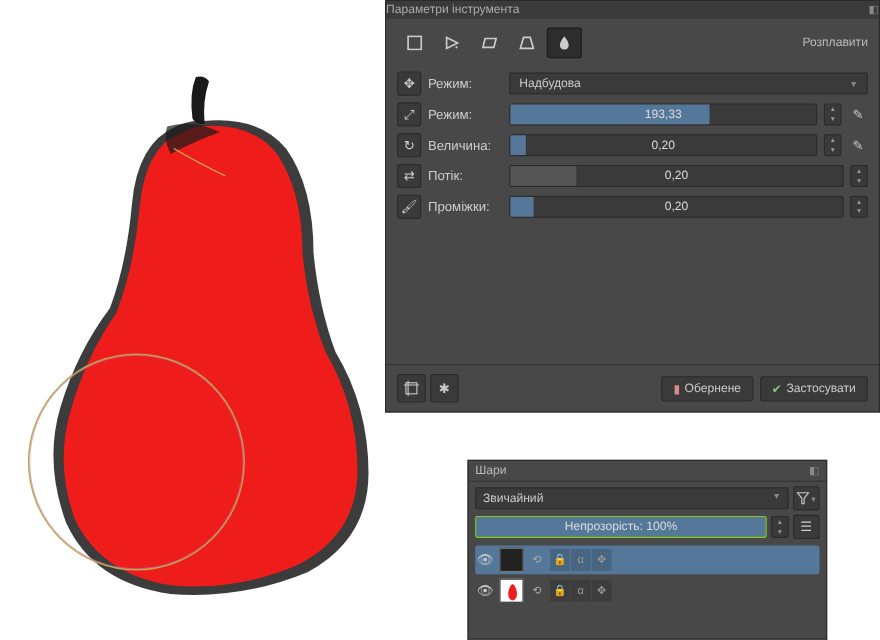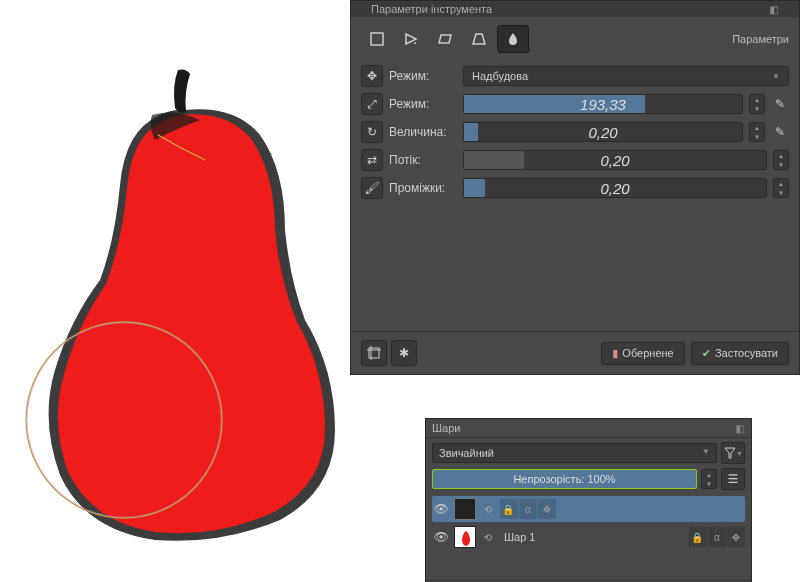--- a/index.html
+++ b/index.html
@@ -3,36 +3,36 @@
 <meta charset="utf-8">
 <style>
   * { box-sizing: border-box; margin: 0; padding: 0; font-family: sans-serif; }
   body { background: #fff; width: 800px; height: 582px; position: relative; overflow: hidden; font-size: 12px; color: #ccc; }
   
   
   .canvas { position: absolute; left: 0; top: 0; width: 350px; height: 582px; background: #fff; }
   
   
   .tool-panel { position: absolute; left: 350px; top: 0; width: 450px; height: 375px; background: #484848; border: 1px solid #2a2a2a; }
-  .panel-title { background: #3a3a3a; padding: 2px 20px; font-size: 11px; color: #aaa; display: flex; justify-content: space-between; align-items: flex-end; }
+  .panel-title { background: #3a3a3a; padding: 2px 0; font-size: 11px; color: #aaa; display: flex; justify-content: space-between; align-items: flex-end; }
   .panel-close { color: #888; cursor: pointer; font-size: 10px; }
   
   .toolbar { display: flex; align-items: center; padding: 8px 10px; gap: 2px; }
   .tool-btn { width: 32px; height: 28px; display: flex; align-items: center; justify-content: center; background: transparent; border: none; color: #ccc; border-radius: 3px; }
   .tool-btn.active { background: #2d2d2d; border: 1px solid #1a1a1a; }
   .tool-right { margin-left: auto; font-size: 11px; color: #bbb; }
   
   .params { padding: 4px 10px 10px 10px; }
   .param-row { display: flex; align-items: center; margin-bottom: 6px; gap: 6px; }
   .param-icon { width: 22px; height: 22px; display: flex; align-items: center; justify-content: center; background: #3a3a3a; border: 1px solid #2a2a2a; border-radius: 3px; color: #ccc; flex-shrink: 0; }
   .param-label { width: 68px; font-size: 12px; color: #ccc; flex-shrink: 0; }
   .param-dropdown { flex: 1; background: #3a3a3a; border: 1px solid #2a2a2a; padding: 3px 8px; color: #ccc; font-size: 11px; display: flex; justify-content: space-between; align-items: center; border-radius: 2px; }
   .param-slider { flex: 1; background: #3a3a3a; border: 1px solid #2a2a2a; height: 20px; position: relative; border-radius: 2px; }
   .param-slider-fill { position: absolute; left: 0; top: 0; bottom: 0; background: #557799; }
-  .param-value { position: absolute; left: 0; right: 0; top: 0; bottom: 0; display: flex; align-items: center; justify-content: center; font-size: 15px; color: #ddd; font-style: italic; }
+  .param-value { position: absolute; left: 0; right: 0; top: 0; bottom: 0; display: flex; align-items: center; justify-content: center; font-size: 11px; color: #ddd; }
   .param-spin { width: 16px; background: #3a3a3a; border: 1px solid #2a2a2a; height: 20px; display: flex; flex-direction: column; border-radius: 2px; }
   .spin-up, .spin-down { flex: 1; display: flex; align-items: center; justify-content: center; font-size: 6px; color: #999; }
   .param-extra { width: 18px; height: 18px; color: #ccc; display: flex; align-items: center; justify-content: center;}
   .param-check { width: 14px; height: 14px; background: #3a3a3a; border: 1px solid #2a2a2a; }
   
   .panel-footer { position: absolute; bottom: 0; left: 0; right: 0; padding: 8px 10px; display: flex; align-items: center; border-top: 1px solid #333; }
   .footer-btn { background: #3a3a3a; border: 1px solid #2a2a2a; padding: 4px 10px; color: #ccc; font-size: 11px; border-radius: 3px; display: flex; align-items: center; gap: 4px; }
   .footer-icon-btn { width: 26px; height: 26px; background: #3a3a3a; border: 1px solid #2a2a2a; display: flex; align-items: center; justify-content: center; border-radius: 3px; margin-right: 4px; }
   .footer-right { margin-left: auto; display: flex; gap: 6px; }
   
@@ -108,21 +108,21 @@
     <button class="tool-btn">
         <svg width="14" height="14">
           <path d="M4 2 L10 2 L13 12 L1 12 Z" fill="none" stroke="#ccc" stroke-width="1.5"></path>
         </svg>
       </button>
     <button class="tool-btn active">
         <svg width="12" height="14">
           <path d="M6 1 Q10 6 10 9 Q10 13 6 13 Q2 13 2 9 Q2 6 6 1" fill="#ccc"></path>
         </svg>
       </button>
-    <span class="tool-right">Параметри</span>
+    <span class="tool-right">Розплавити</span>
   </div>
 
   <div class="params">
     <div class="param-row">
       <div class="param-icon">✥</div>
       <div class="param-label">Режим:</div>
       <div class="param-dropdown">
         <span>Надбудова</span>
         <span class="dd-arrow">▼</span>
       </div>
@@ -245,21 +245,20 @@
       </div>
     </div>
     <div class="layer-row">
       <div class="layer-vis">👁</div>
       <div class="layer-thumb">
         <svg width="22" height="22" viewBox="0 0 22 22">
             <path d="M11 4 Q14 6 15 12 Q15 18 11 19 Q7 18 7 12 Q8 6 11 4" fill="#ef1c1c"></path>
           </svg>
       </div>
       <div class="layer-link">⟲</div>
-      <div class="layer-name">Шар 1</div>
       <div class="layer-locks">
         <div class="lock-btn">🔒</div>
         <div class="lock-btn">α</div>
         <div class="lock-btn">✥</div>
       </div>
     </div>
   </div>
   <div class="layers-footer">
     <div class="lf-btn">✚<span class="mini-plus">▾</span></div>
     <div class="lf-btn">❐</div>

